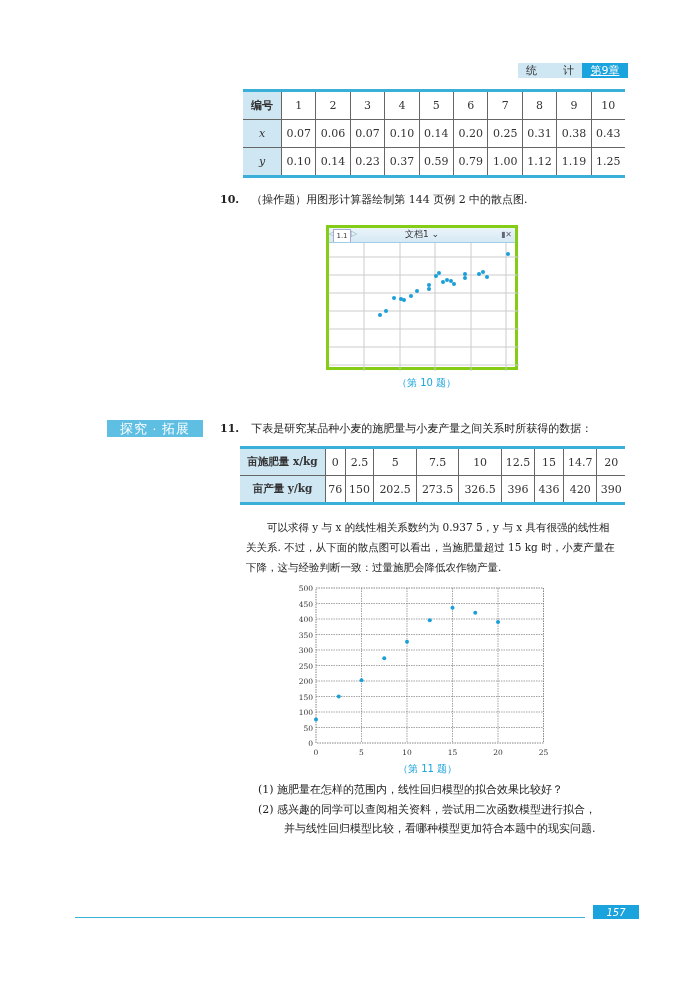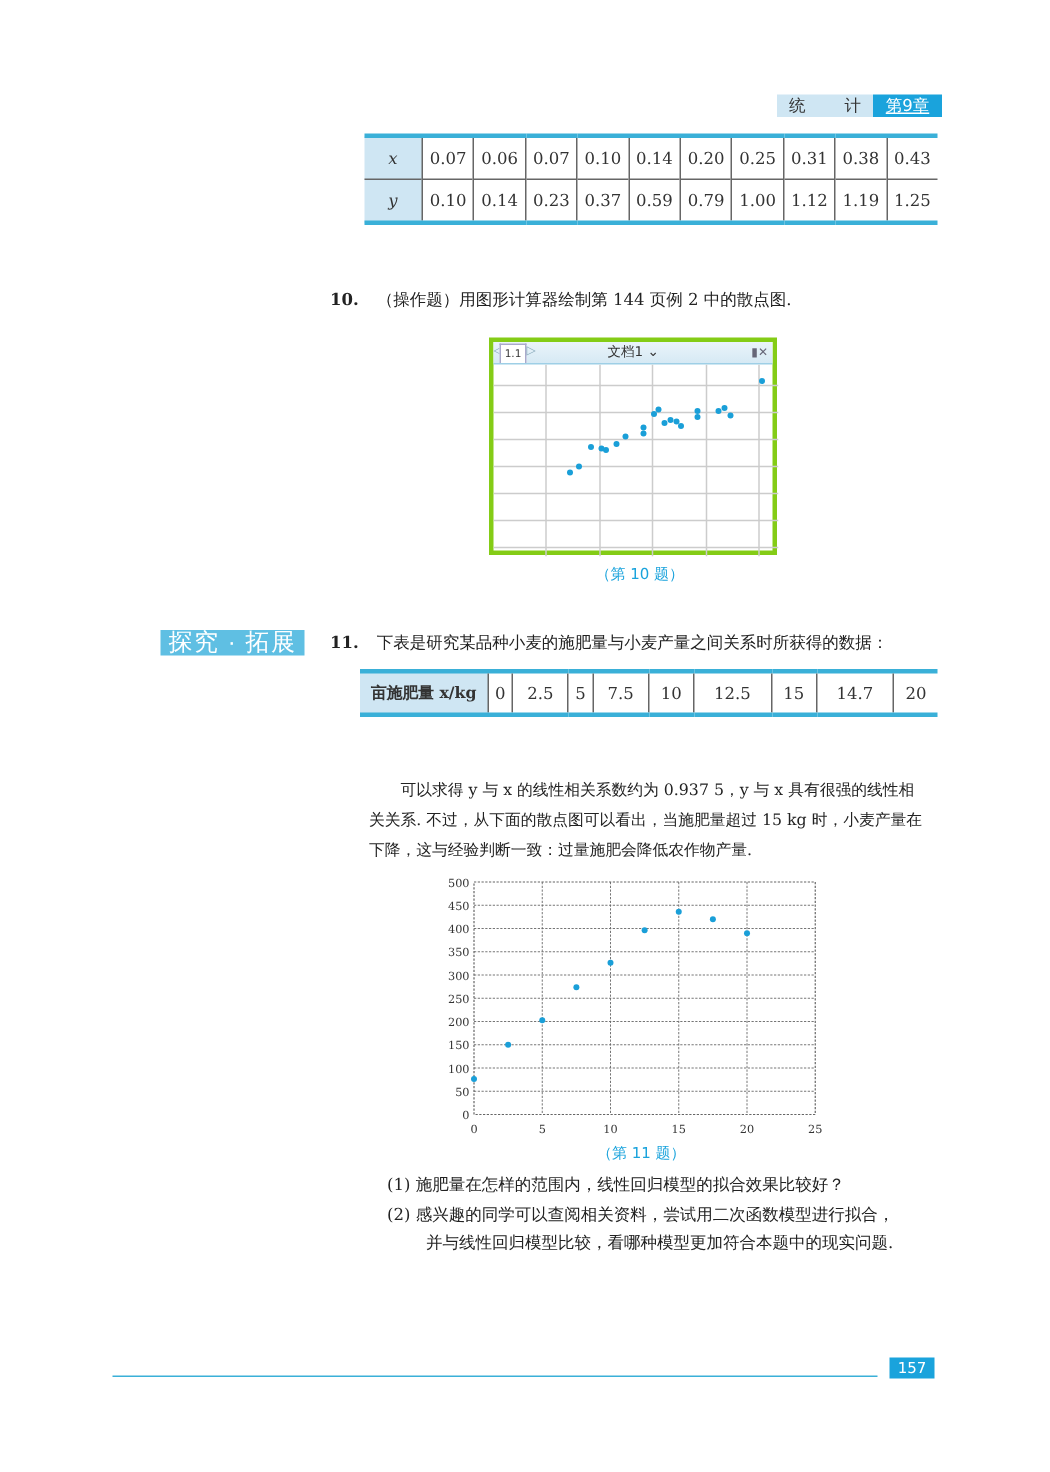--- a/index.html
+++ b/index.html
@@ -38,45 +38,58 @@
   .calc { position: absolute; top: 225px; left: 326px; width: 192px; height: 145px; border: 3px solid #84cc16; box-sizing: border-box; background: #fff; }
   .calc-bar { height: 14px; background: linear-gradient(#eaf4fa, #d6e9f4); border-bottom: 1px solid #9ecfe6; position: relative; font-size: 9px; font-family: "DejaVu Sans", sans-serif; }
   .calc-tab { position: absolute; left: 4px; top: 1px; height: 12px; width: 16px; background: #fff; border: 1px solid #aac; border-bottom: none; font-size: 7px; text-align: center; line-height: 12px; color: #333; }
   .calc-arrow { position: absolute; top: 1px; font-size: 8px; color: #8ab; }
   .calc-title { position: absolute; left: 76px; top: 0; font-size: 9px; color: #333; }
   .calc-icons { position: absolute; right: 3px; top: 2px; font-size: 8px; color: #667; }
   .calc svg { position: absolute; top: 15px; left: 0; }
 
   .cap { position: absolute; font-size: 10px; color: #1aa3dc; font-family: "DejaVu Sans", sans-serif; }
 
-  .explore { position: absolute; top: 420px; left: 107px; width: 96px; height: 17px; background: #5fbfe3; color: #fff; font-size: 16px; font-family: Liberation Sans, sans-serif; display: flex; align-items: center; justify-content: center; letter-spacing: 1px; }
+  .explore { position: absolute; top: 420px; left: 107px; width: 96px; height: 17px; background: #5fbfe3; color: #fff; font-size: 13px; font-family: Liberation Serif, serif; display: flex; align-items: center; justify-content: center; letter-spacing: 1px; }
 
   .para { position: absolute; left: 246px; top: 517px; width: 370px; font-size: 10.5px; line-height: 20px; color: #222; text-indent: 2em; }
 
   .chart2 { position: absolute; top: 583px; left: 288px; }
 
   .sub { position: absolute; left: 258px; font-size: 11px; color: #222; line-height: 19px; }
   .sub .cont { padding-left: 26px; display: block; }
 
   .footline { position: absolute; top: 917px; left: 75px; width: 510px; height: 1px; background: #3ab0d8; }
-  .pagebox { position: absolute; top: 905px; left: 593px; width: 30px; height: 14px; background: #1aa3dc; color: #fff; font-size: 10px; font-family: "DejaVu Sans", sans-serif; display: flex; align-items: center; justify-content: center; }
+  .pagebox { position: absolute; top: 905px; left: 593px; width: 46px; height: 14px; background: #1aa3dc; color: #fff; font-size: 10px; font-family: "DejaVu Sans", sans-serif; display: flex; align-items: center; justify-content: center; font-style: italic; }
 </style>
 </head>
 <body>
 
 <div class="chap-tag">
   <div class="sec">
     <span>统</span>
     <span>计</span>
   </div>
   <div class="ch">第9章</div>
 </div>
 
 <table class="dt" id="t1">
   <tbody>
+      <tr>
+    <td class="hd">编号</td>
+    <td>1</td>
+        <td>2</td>
+    <td>3</td>
+        <td>4</td>
+    <td>5</td>
+        <td>6</td>
+    <td>7</td>
+        <td>8</td>
+    <td>9</td>
+        <td>10</td>
+  </tr>
   <tr>
     <td class="hd" style="font-style:italic;font-weight:normal">x</td>
     <td>0.07</td>
         <td>0.06</td>
     <td>0.07</td>
         <td>0.10</td>
     <td>0.14</td>
         <td>0.20</td>
     <td>0.25</td>
         <td>0.31</td>
@@ -165,20 +178,32 @@
     <td>0</td>
         <td>2.5</td>
     <td>5</td>
         <td>7.5</td>
     <td>10</td>
         <td>12.5</td>
     <td>15</td>
         <td>14.7</td>
     <td>20</td>
   </tr>
+  <tr>
+    <td class="hd">亩产量 y/kg</td>
+    <td>76</td>
+        <td>150</td>
+    <td>202.5</td>
+        <td>273.5</td>
+    <td>326.5</td>
+        <td>396</td>
+    <td>436</td>
+        <td>420</td>
+    <td>390</td>
+  </tr>
 </tbody>
   </table>
 
 <div class="para">可以求得 y 与 x 的线性相关系数约为 0.937 5，y 与 x 具有很强的线性相关关系. 不过，从下面的散点图可以看出，当施肥量超过 15 kg 时，小麦产量在下降，这与经验判断一致：过量施肥会降低农作物产量.</div>
 
 <svg class="chart2" width="270" height="185" viewBox="0 0 270 185">
   <g font-family="DejaVu Serif, serif" font-size="7.5" fill="#333" text-anchor="end">
     <text x="25" y="8">500</text>
       <text x="25" y="23.5">450</text>
       <text x="25" y="39">400</text>

